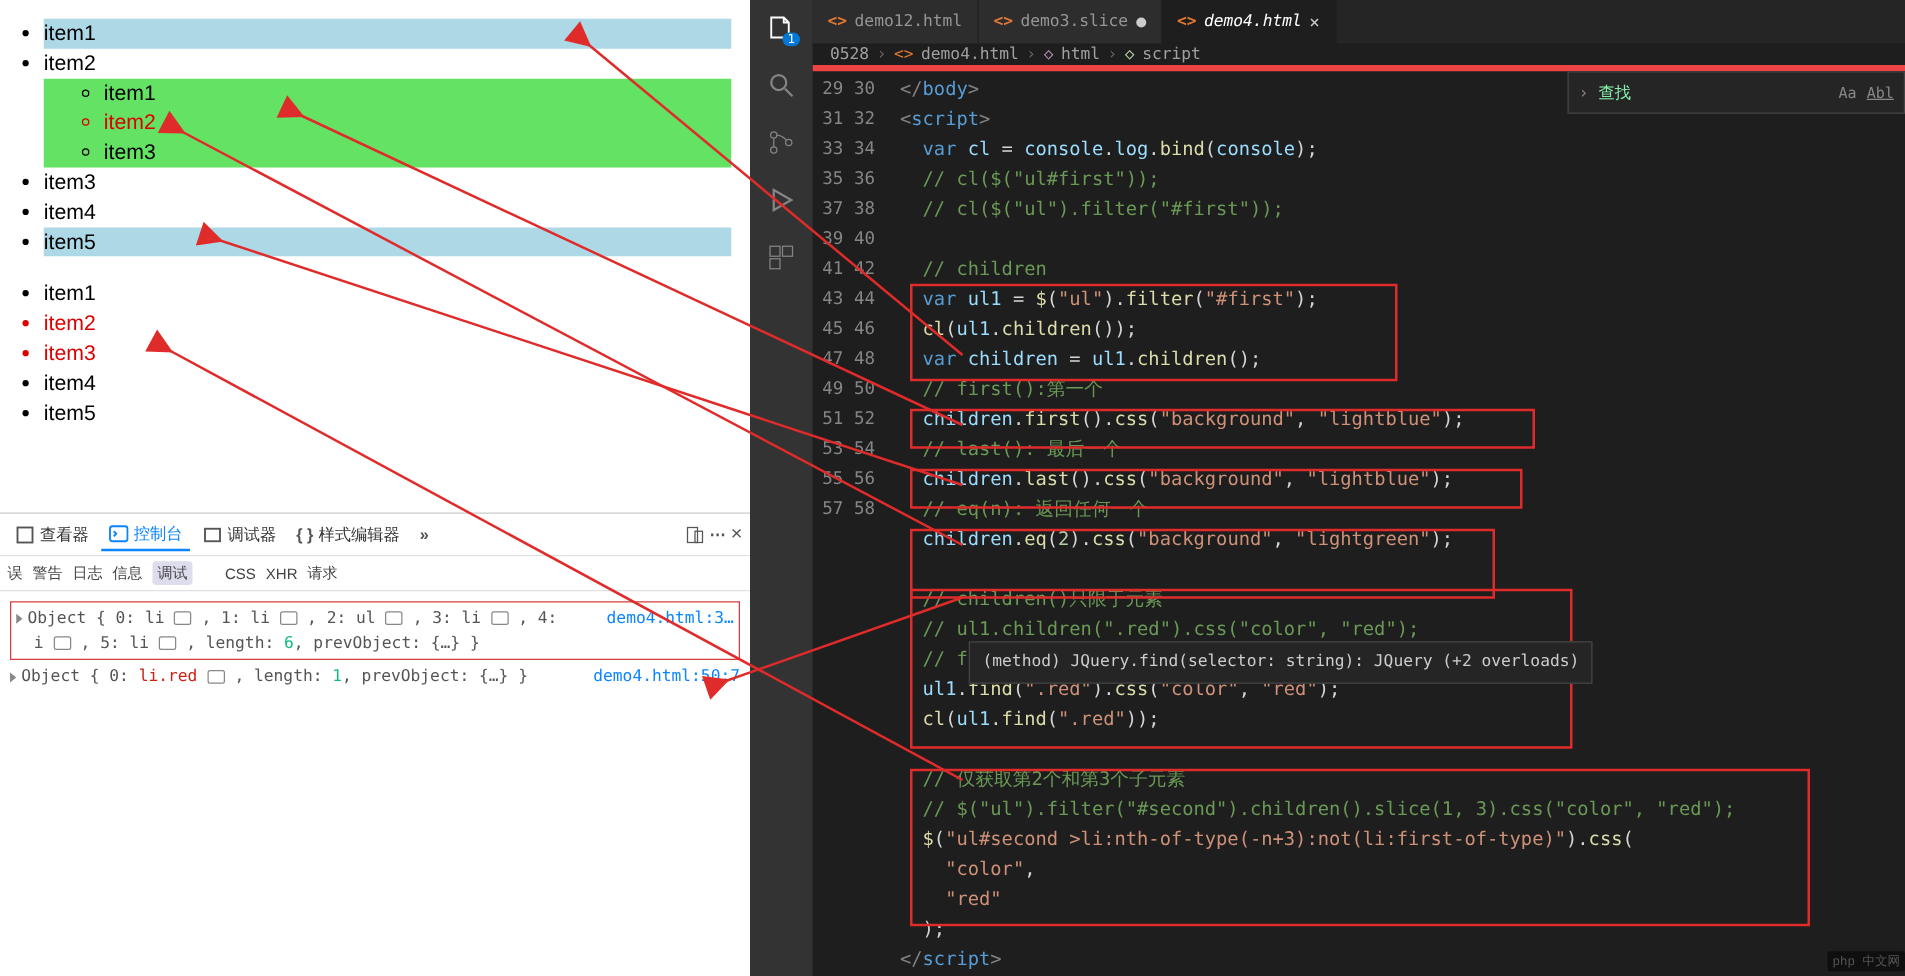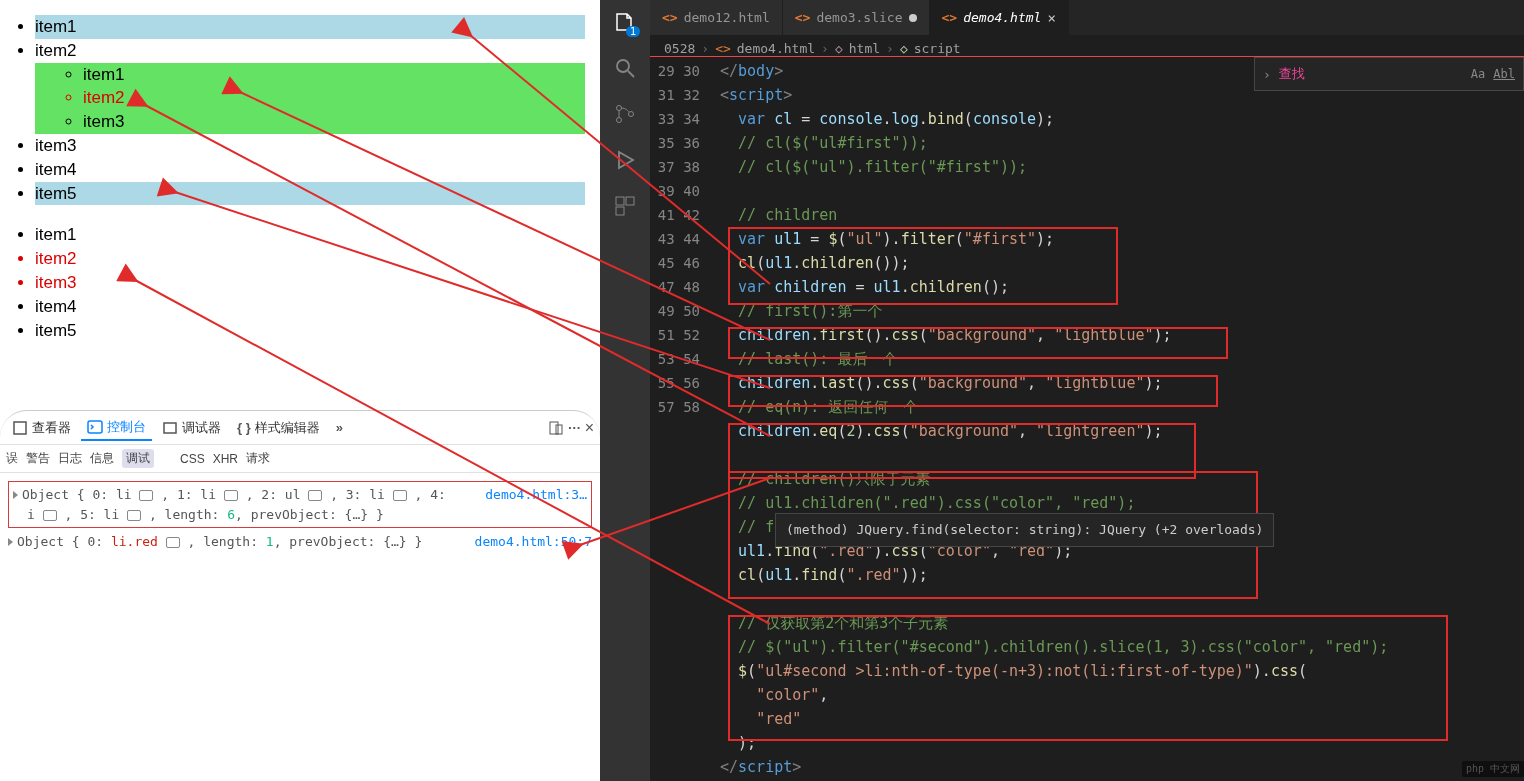--- a/index.html
+++ b/index.html
@@ -11,21 +11,21 @@
 .preview { flex:0 0 410px; padding:15px 15px 0 35px; font-family:Liberation Sans, sans-serif; font-size:17px; color:#000; }
 .preview ul { list-style:disc; padding-left:0; }
 .preview li { line-height:1.4; }
 .preview ul ul { list-style:circle; padding-left:48px; }
 .hl-blue { background:#add8e6; }
 .hl-green { background:#63e263; }
 .red-text { color:#d00; }
 .spacer { height:18px; }
 
 
-.devtools { border-top:1px solid #ccc; flex:1; display:flex; flex-direction:column; font-family:"Segoe UI",Arial,sans-serif; font-size:13px;border-radius:27px; }
+.devtools { border-top:1px solid #ccc; flex:1; display:flex; flex-direction:column; font-family:"Segoe UI",Arial,sans-serif; font-size:13px; }
 .dt-tabs { display:flex; align-items:center; height:34px; border-bottom:1px solid #e1e1e1; padding:0 6px; gap:4px; }
 .dt-tab { display:flex; align-items:center; gap:4px; padding:3px 6px; cursor:pointer; color:#333; }
 .dt-tab.active { color:#0a84ff; border-bottom:2px solid #0a84ff; }
 .dt-icon { width:16px; height:16px; display:inline-block; }
 .dt-spacer { flex:1; }
 .dt-filter { display:flex; align-items:center; height:28px; border-bottom:1px solid #e1e1e1; padding:0 6px; gap:8px; }
 .dt-filter input { border:none; outline:none; font-size:12px; flex:1; color:#888; }
 .dt-sub { display:flex; align-items:center; height:28px; border-bottom:1px solid #e1e1e1; gap:8px; padding:0 6px; font-size:12px; color:#444; }
 .dt-sub span { cursor:pointer; }
 .dt-sub .active { background:#dde; border-radius:3px; padding:1px 4px; }
@@ -47,21 +47,21 @@
 .badge { position:absolute; background:#0078d4; color:#fff; font-size:10px; border-radius:8px; padding:0 4px; left:26px; top:26px; }
 
 .editor-area { flex:1; display:flex; flex-direction:column; }
 .tabs { height:35px; background:#252526; display:flex; align-items:flex-end; }
 .tab { height:35px; display:flex; align-items:center; gap:6px; padding:0 12px; color:#969696; background:#2d2d2d; cursor:pointer; font-size:13px; border-right:1px solid #1e1e1e; font-style:normal; }
 .tab.active { background:#1e1e1e; color:#fff; font-style:italic; }
 .tab-icon { color:#e37933; font-size:13px; font-weight:bold; }
 .tab-dirty { width:8px; height:8px; background:#ccc; border-radius:50%; }
 .tab-close { color:#ccc; font-size:14px; }
 
-.breadcrumb { height:22px; background:#1e1e1e; display:flex; align-items:flex-end; padding-left:14px; gap:6px; color:#a0a0a0; font-size:13px; border-bottom:1px solid #ef4444; }
+.breadcrumb { height:22px; background:#1e1e1e; display:flex; align-items:center; padding-left:14px; gap:6px; color:#a0a0a0; font-size:13px; border-bottom:5px solid #ef4444; }
 .bc-sep { color:#666; }
 .bc-icon { color:#e37933; }
 .bc-icon2 { color:#b48ead; }
 .bc-icon3 { color:#b5cea8; }
 
 .code { flex:1; display:flex; position:relative; overflow:hidden; }
 .gutter { width:70px; text-align:right; color:#858585; padding-right:20px; font-size:14px; line-height:24px; padding-top:2px; }
 .lines { flex:1; font-size:15px; line-height:24px; white-space:pre; color:#d4d4d4; padding-top:2px; position:relative; }
 .k-blue { color:#569cd6; }
 .k-lb { color:#9cdcfe; }
@@ -70,21 +70,21 @@
 .k-cmt { color:#6a9955; }
 .k-tag { color:#808080; }
 .k-tn { color:#569cd6; }
 .k-num { color:#b5cea8; }
 
 .red-box { border:2px solid #e02b2b; position:absolute; pointer-events:none; }
 .tooltip { position:absolute; background:#252526; color:#ccc; border:1px solid #454545; padding:4px 10px; font-size:13px; z-index:5; }
 
 .find-widget { position:absolute; right:0; top:0; height:34px; background:#252526; border:1px solid #454545; display:flex; align-items:center; padding:0 8px; gap:8px; color:#ccc; font-size:13px; z-index:6; }
 .find-widget .arrow { color:#888; }
-.find-input { color:#ec4899; flex:1; }
+.find-input { color:#86efac; flex:1; }
 .find-opt { font-size:12px; color:#888; cursor:pointer; }
 .find-opt.u { text-decoration:underline; }
 
 
 .overlay { position:absolute; left:0; top:0; width:1524px; height:781px; pointer-events:none; z-index:10; }
 
 .watermark { position:absolute; right:0; bottom:4px; color:#555; font-size:10px; background:rgba(0,0,0,0.5); padding:1px 4px; border-radius:2px; }
 </style>
 </head>
 <body>

